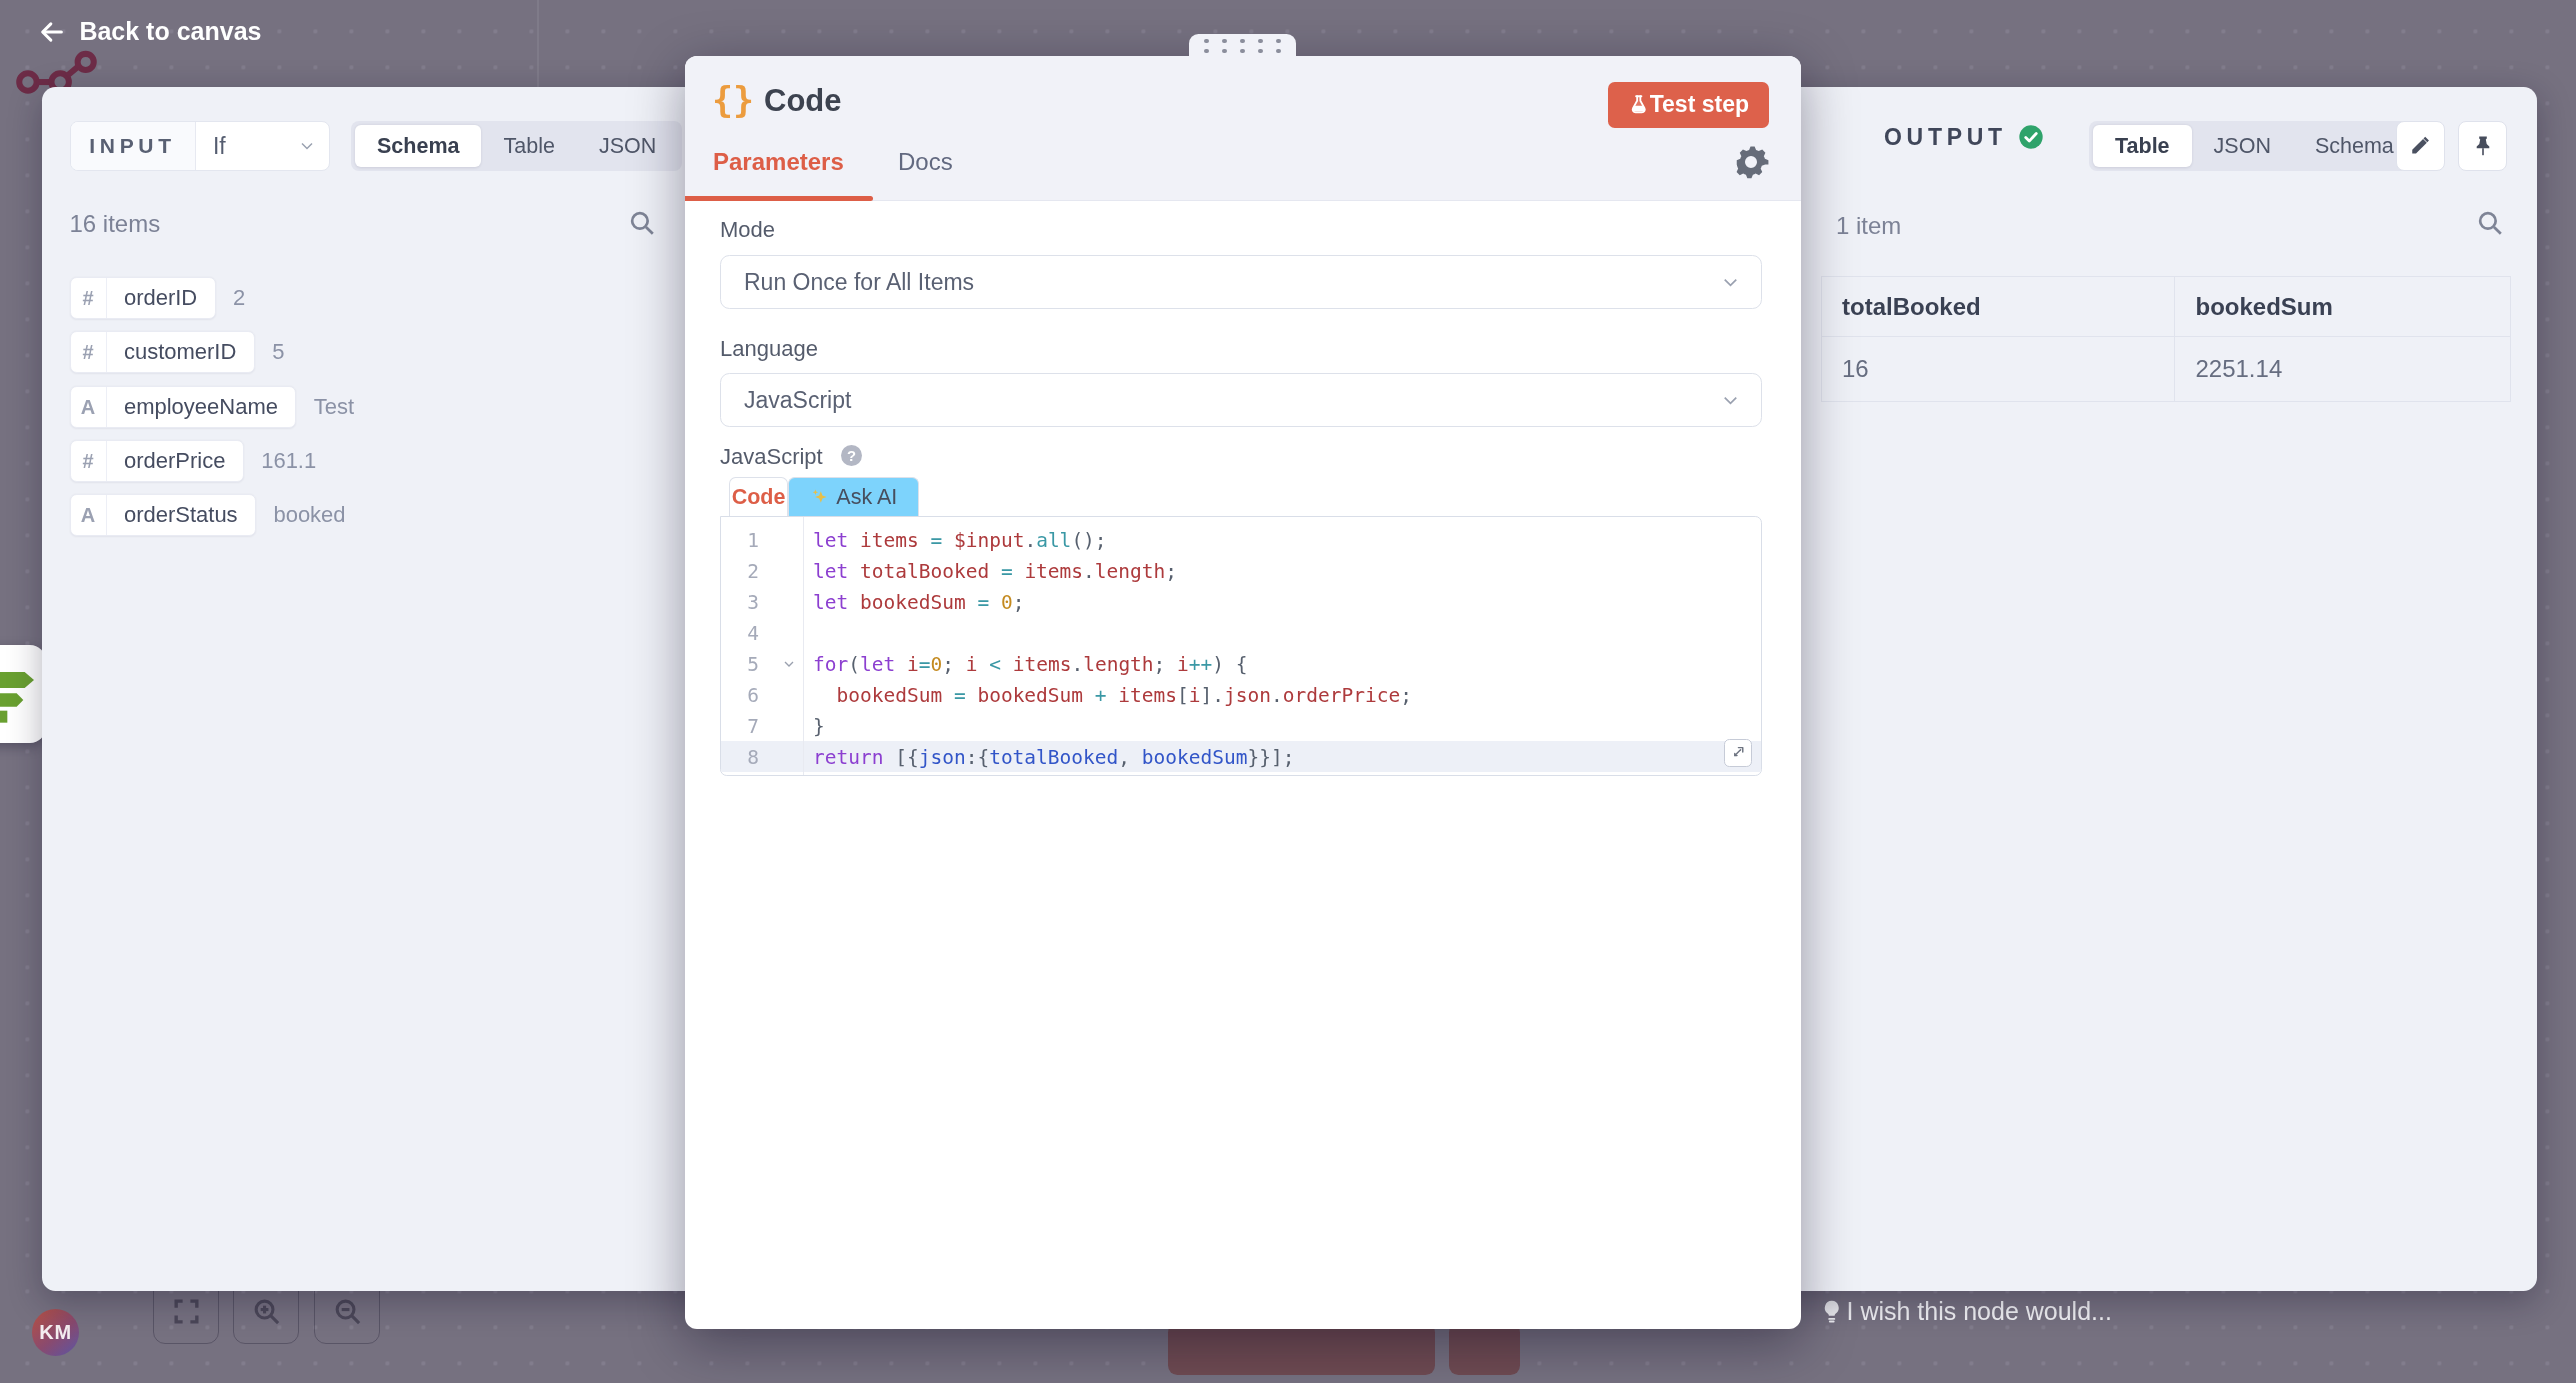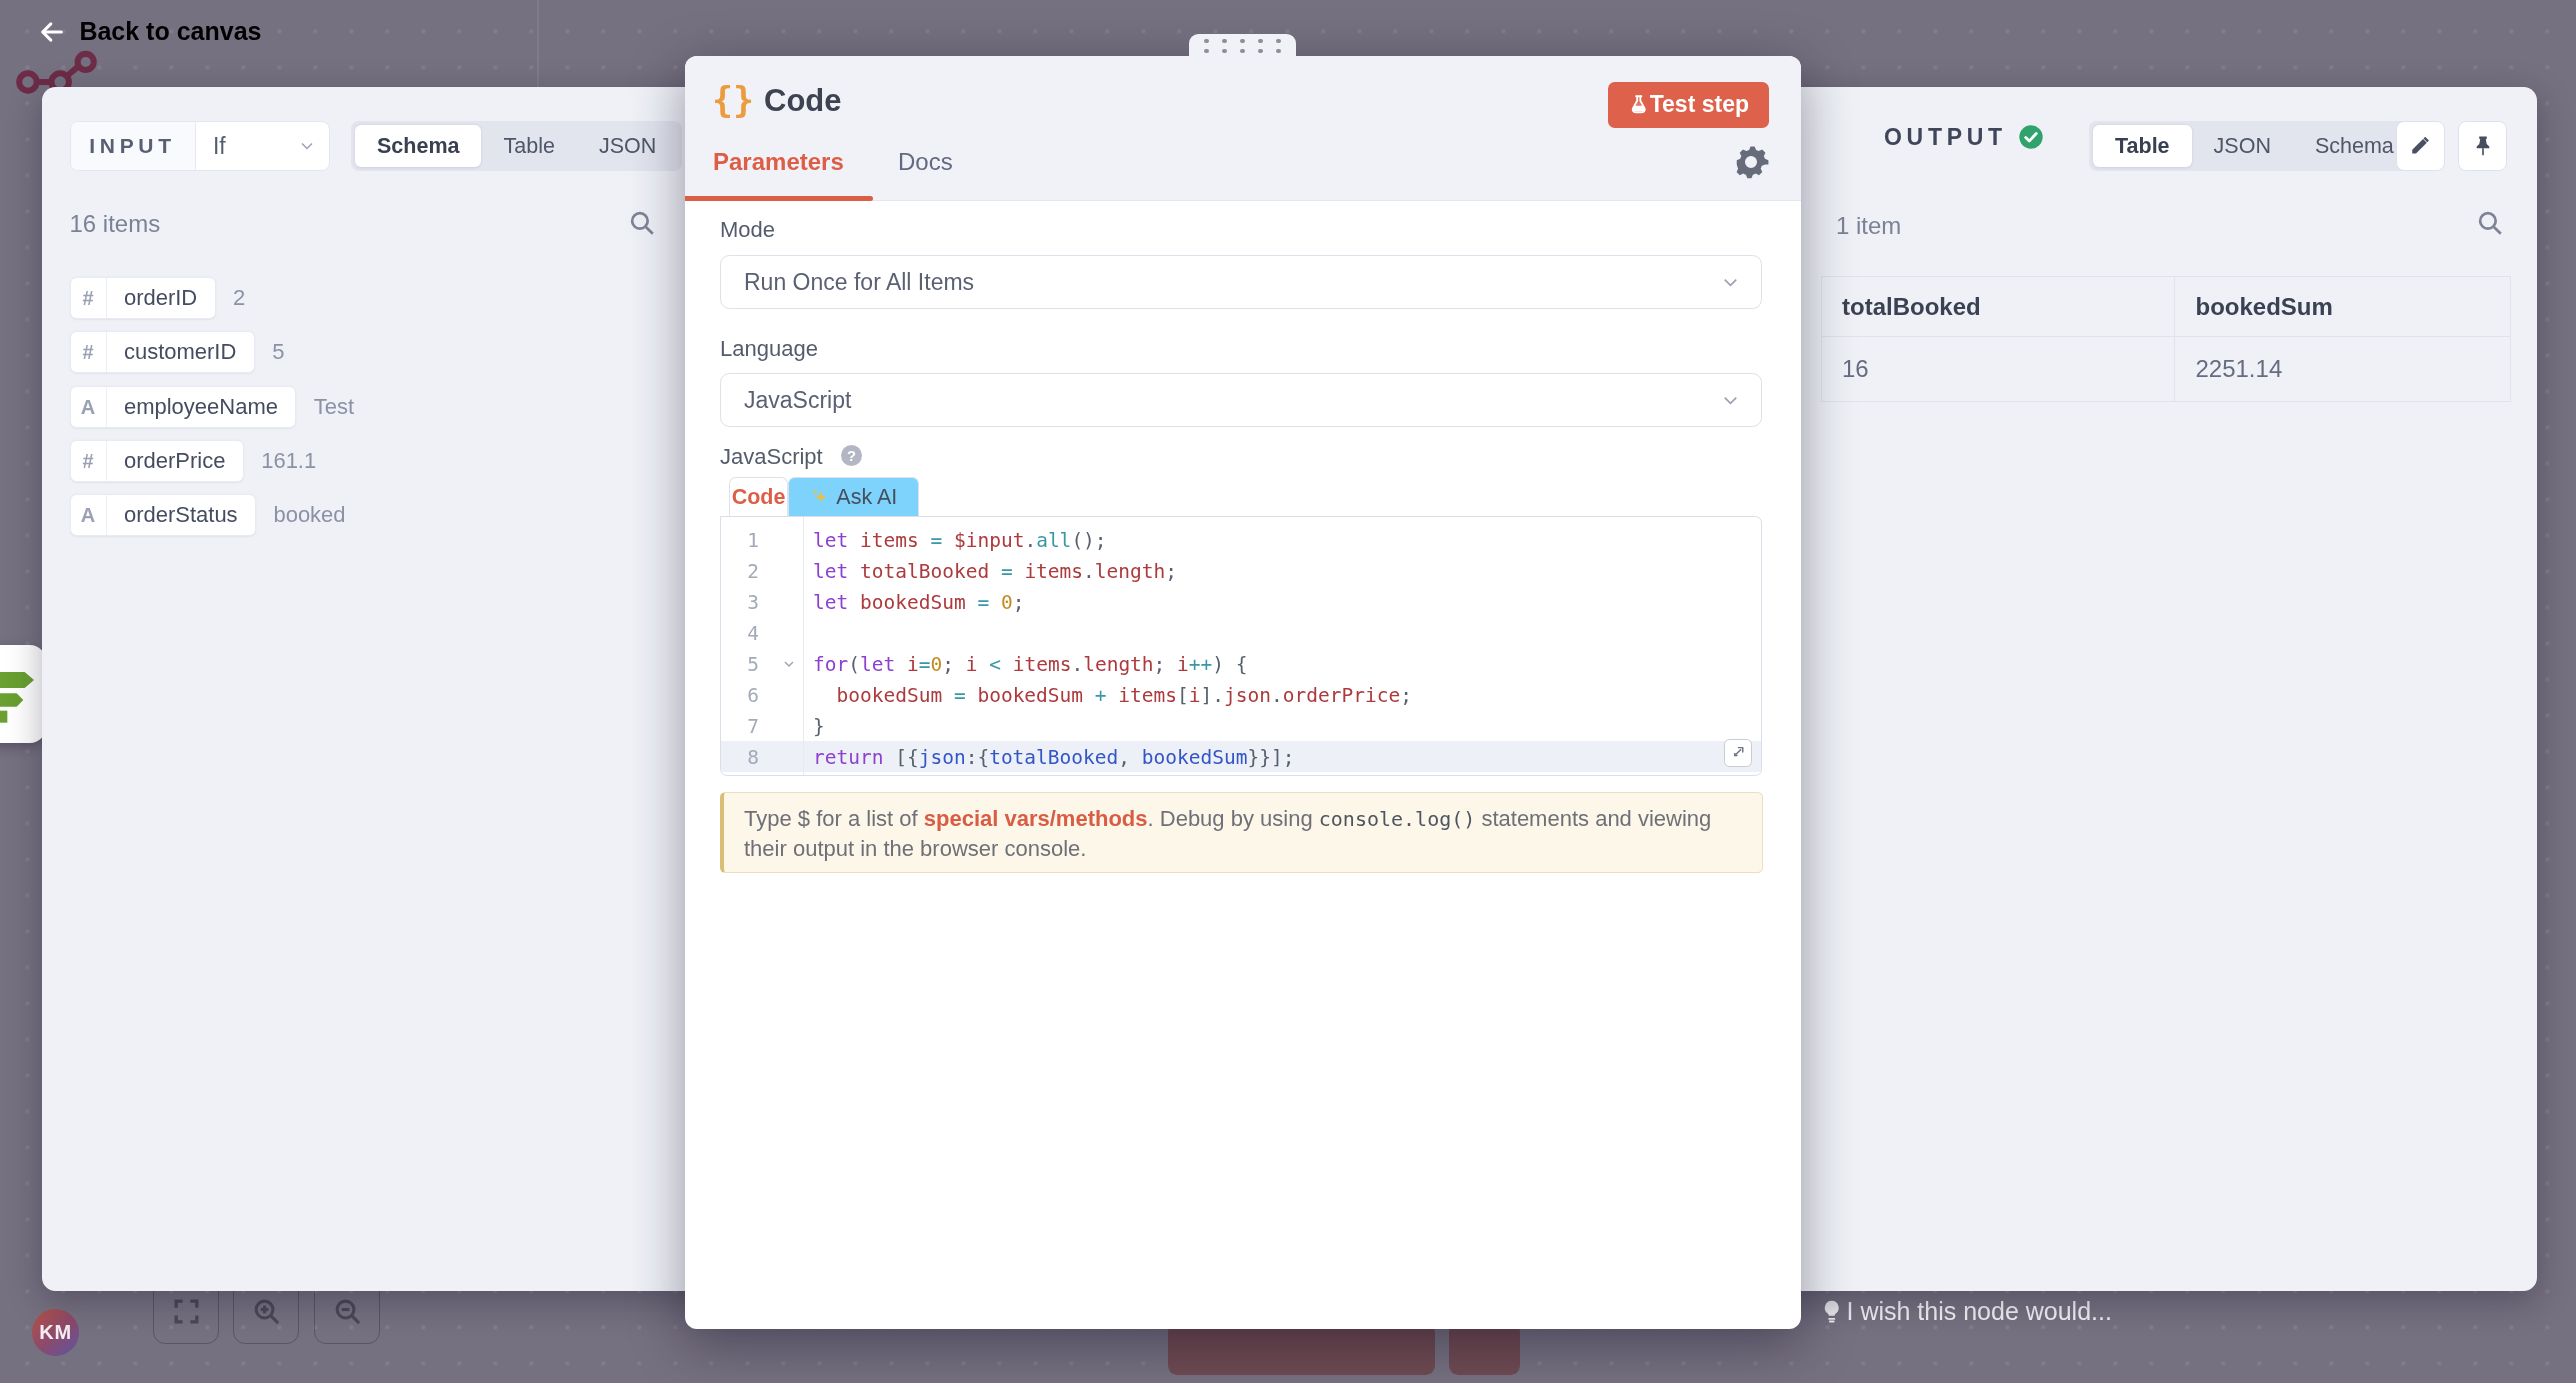--- a/index.html
+++ b/index.html
@@ -10,21 +10,21 @@
     font-family: "Liberation Sans", "DejaVu Sans", sans-serif;
     background-color: #767180;
     background-image: radial-gradient(circle, #827d8d 2px, transparent 2.3px);
     background-size: 36px 36px;
     background-position: 9.4px 13.4px;
   }
   .abs { position: absolute; }
 
   
   .back-btn { left:38px; top:17.4px; display:flex; align-items:center; gap:13.4px;
-    color:#000000; font-size:25px; font-weight:700; cursor:pointer; }
+    color:#ffffff; font-size:25px; font-weight:700; cursor:pointer; }
   .n8n-logo { left:9.4px; top:27px; opacity:.95; }
   .canvas-vline { left:537px; top:0; width:2px; height:89px; background:rgba(255,255,255,.07); }
   .dim-btn { background:#6f4b52; border-radius:9.4px; }
   .dim-btn.big { left:1168px; top:1323px; width:267px; height:52px; }
   .dim-btn.small { left:1449px; top:1323px; width:71px; height:52px; }
   .zoom-btn { width:66px; height:66px; border:1.7px solid rgba(56,51,70,.45); border-radius:12px;
     display:flex; align-items:center; justify-content:center; }
   .avatar { left:32px; top:1309px; width:47px; height:47px; border-radius:50%;
     background:linear-gradient(140deg,#b0504a 10%,#8a4a6e 55%,#5a55a5 100%);
     display:flex; align-items:center; justify-content:center;
@@ -438,17 +438,14 @@
       </div>
     <div class="expand-btn">
       <svg width="17.4" height="17.4" viewBox="0 0 24 24" fill="none" stroke="#6d7380" stroke-width="2" stroke-linecap="round" stroke-linejoin="round">
         <path d="M13 5h6v6"></path>
           <path d="M16 8l-8 8"></path>
           <path d="M11 16H8v-3"></path>
       </svg>
     </div>
   </div>
 
-  <div class="hint-box">
-    <span>Type $ for a list of </span><span class="hint-link">special vars/methods</span><span>. Debug by using </span><span class="hint-code">console.log()</span><span> statements and viewing their output in the browser console.</span>
-  </div>
 </div>
 
 
 </body></html>

